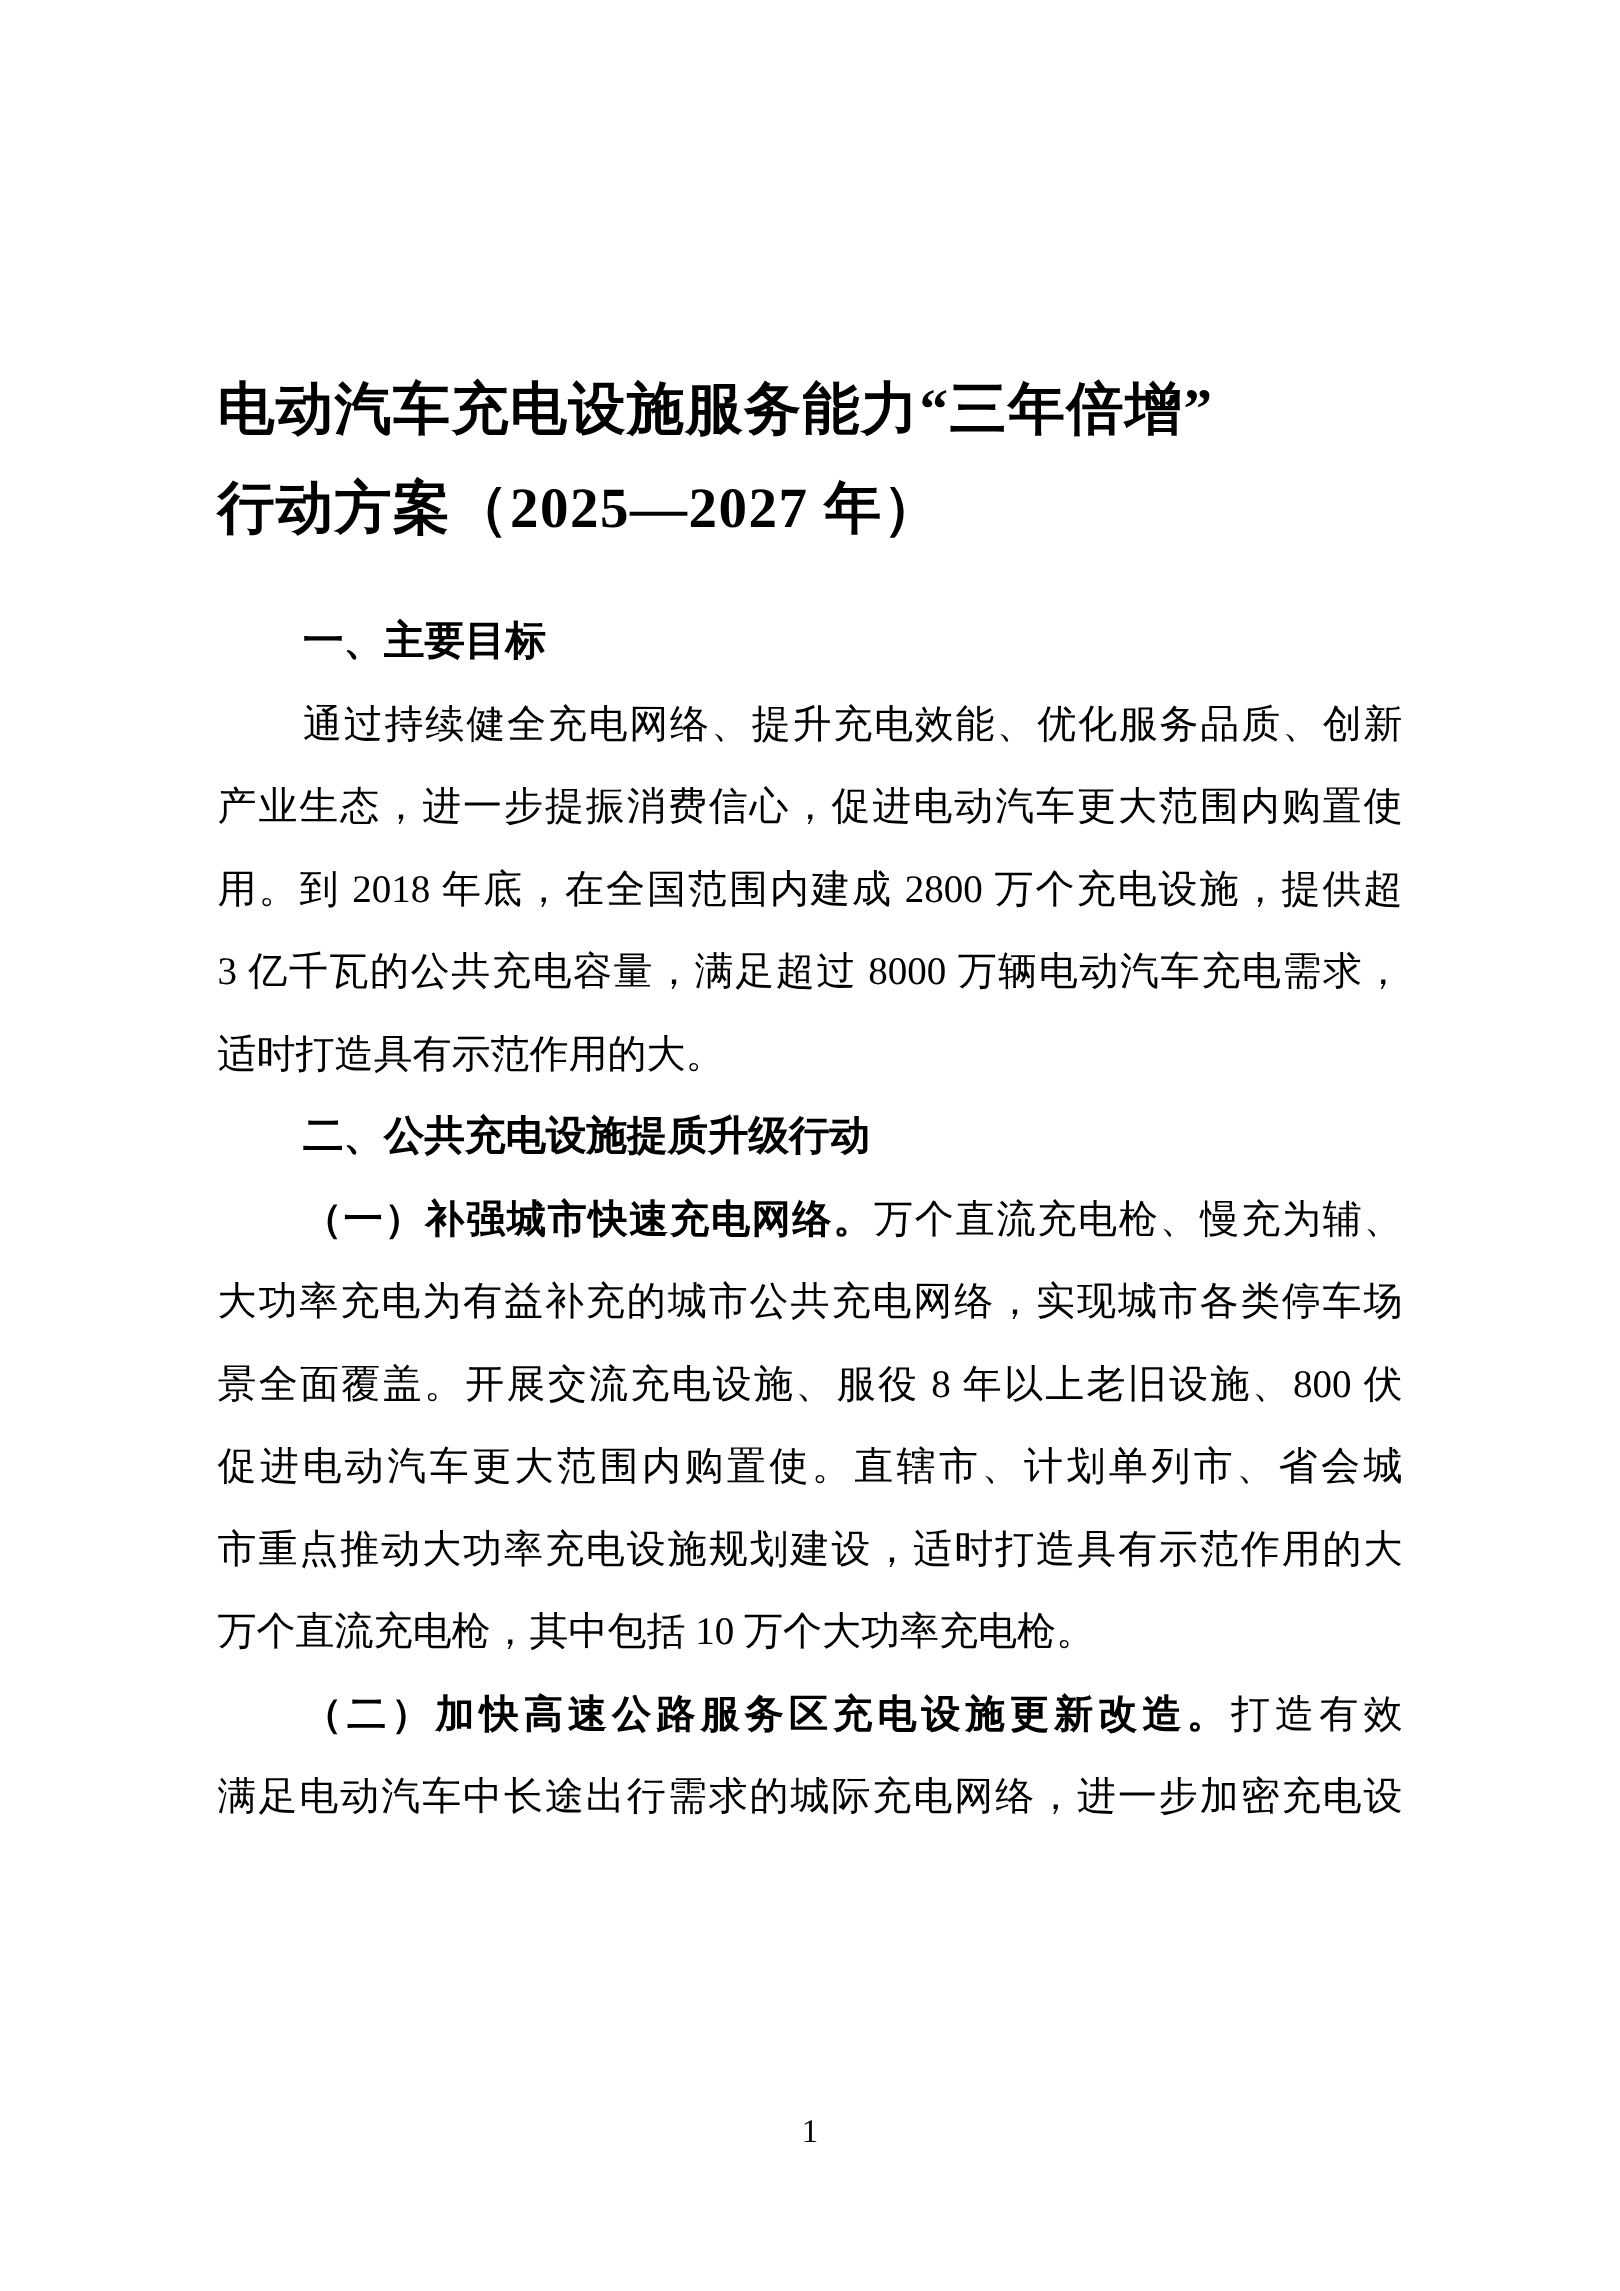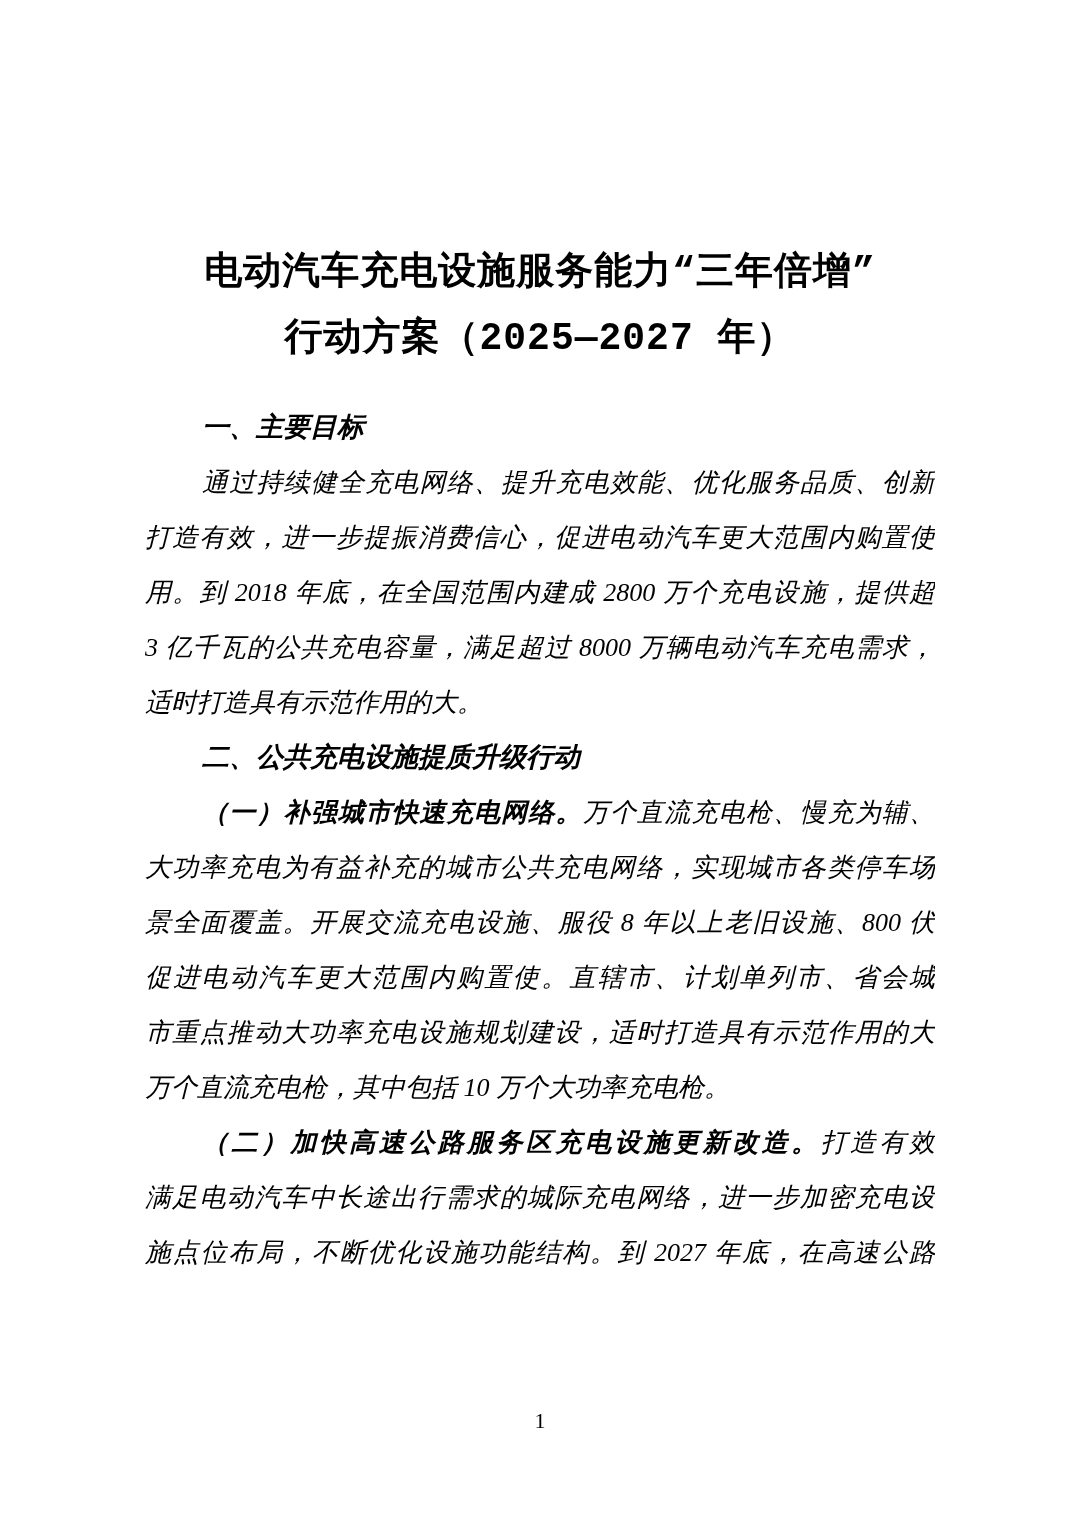--- a/index.html
+++ b/index.html
@@ -12,32 +12,31 @@
     width: 1080px;
     height: 1527px;
     background: #ffffff;
     color: #000000;
     box-sizing: border-box;
     padding: 240px 145px 0 145px;
     overflow: hidden;
     font-family: "Liberation Serif", "DejaVu Serif", serif;
   }
   .doc-title {
-    text-align: center;
-    font-family: Liberation Mono, monospace;
+    text-align: left;
+    font-family: Liberation Serif, serif;
     font-weight: 700;
     font-size: 38px;
     line-height: 66px;
     letter-spacing: 1px;
   }
   .doc-body {
     margin-top: 28px;
     font-size: 26px;
     line-height: 55px;
-    font-style: italic;
   }
   .section-heading {
     font-family: "Liberation Sans", "DejaVu Sans", sans-serif;
     font-weight: 700;
     font-size: 27px;
     line-height: 55px;
     padding-left: 57px;
   }
   .para {
     margin: 0;
@@ -76,36 +75,35 @@
 
 <div class="page">
   <header class="doc-title" id="doc-title">
       <div class="title-line">电动汽车充电设施服务能力“三年倍增”</div>
       <div class="title-line">行动方案（2025—2027 年）</div>
     </header>
   <main class="doc-body" id="doc-body">
       <div class="section-heading">一、主要目标</div>
       <div class="para">
         <div class="line indent j"><span>通过持续健全充电网络、提升充电效能、优化服务品质、创新</span></div>
-        <div class="line j"><span>打造有效，进一步提振消费信心，促进电动汽车更大范围内购置使</span></div>
+        <div class="line j"><span>产业生态，进一步提振消费信心，促进电动汽车更大范围内购置使</span></div>
         <div class="line j"><span>用。到 2018 年底，在全国范围内建成 2800 万个充电设施，提供超</span></div>
         <div class="line j"><span>3 亿千瓦的公共充电容量，满足超过 8000 万辆电动汽车充电需求，</span></div>
         <div class="line"><span>适时打造具有示范作用的大。</span></div>
       </div>
       <div class="section-heading">二、公共充电设施提质升级行动</div>
       <div class="para">
         <div class="line indent j"><span class="b">（一）补强城市快速充电网络。</span><span>万个直流充电枪、慢充为辅、</span></div>
         <div class="line j"><span>大功率充电为有益补充的城市公共充电网络，实现城市各类停车场</span></div>
         <div class="line j"><span>景全面覆盖。开展交流充电设施、服役 8 年以上老旧设施、800 伏</span></div>
         <div class="line j"><span>促进电动汽车更大范围内购置使。直辖市、计划单列市、省会城</span></div>
         <div class="line j"><span>市重点推动大功率充电设施规划建设，适时打造具有示范作用的大</span></div>
         <div class="line"><span>万个直流充电枪，其中包括 10 万个大功率充电枪。</span></div>
       </div>
       <div class="para">
         <div class="line indent j"><span class="b">（二）加快高速公路服务区充电设施更新改造。</span><span>打造有效</span></div>
         <div class="line j"><span>满足电动汽车中长途出行需求的城际充电网络，进一步加密充电设</span></div>
-        <div class="line j"><span>施点位布局，不断优化设施功能结构。到 2027 年底，在高速公路</span></div>
       </div>
     </main>
   <footer class="page-footer">
     <span class="page-number">1</span>
   </footer>
 </div>
 
 </body></html>

